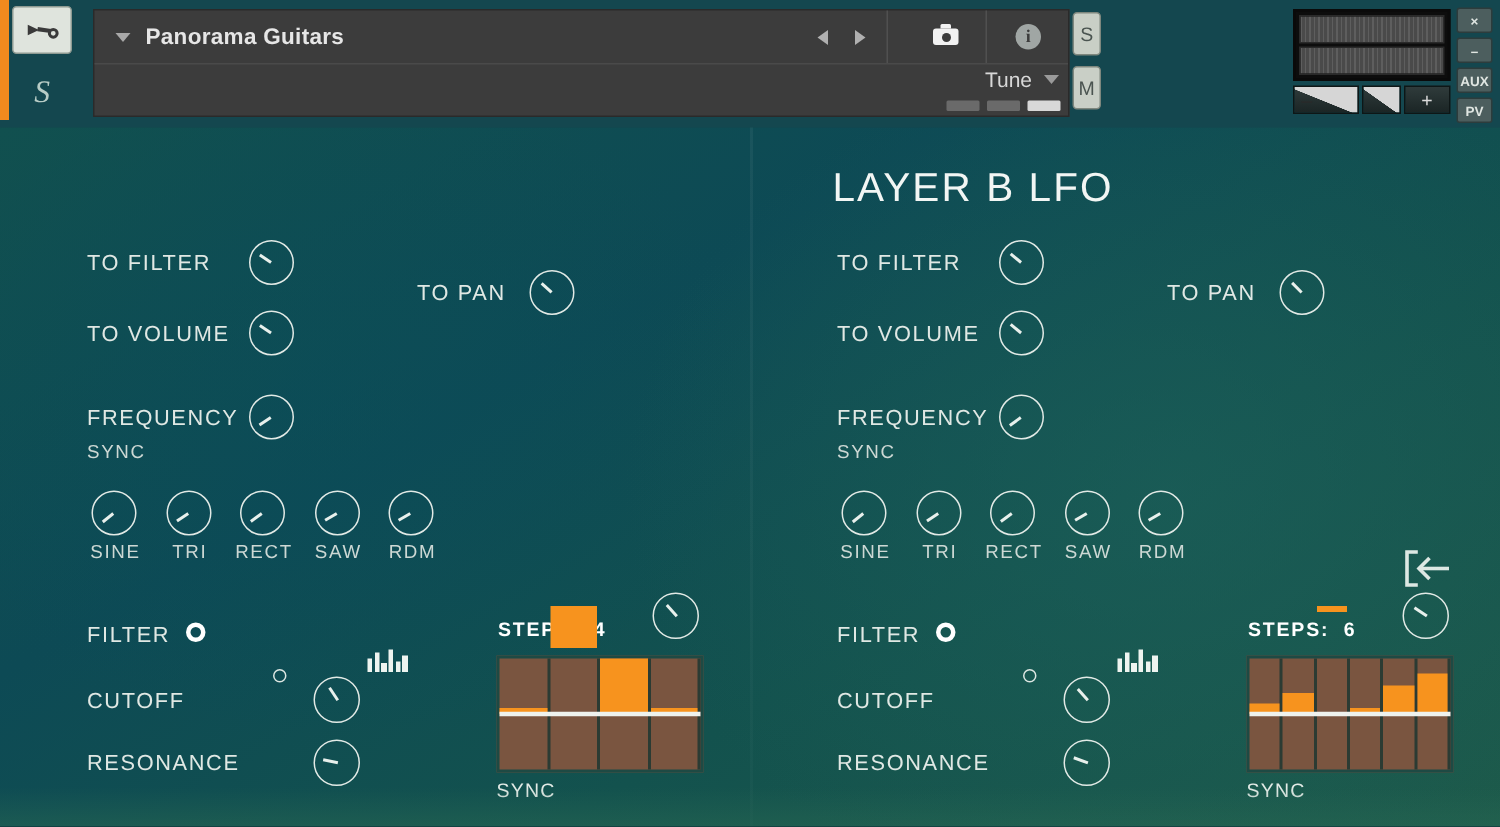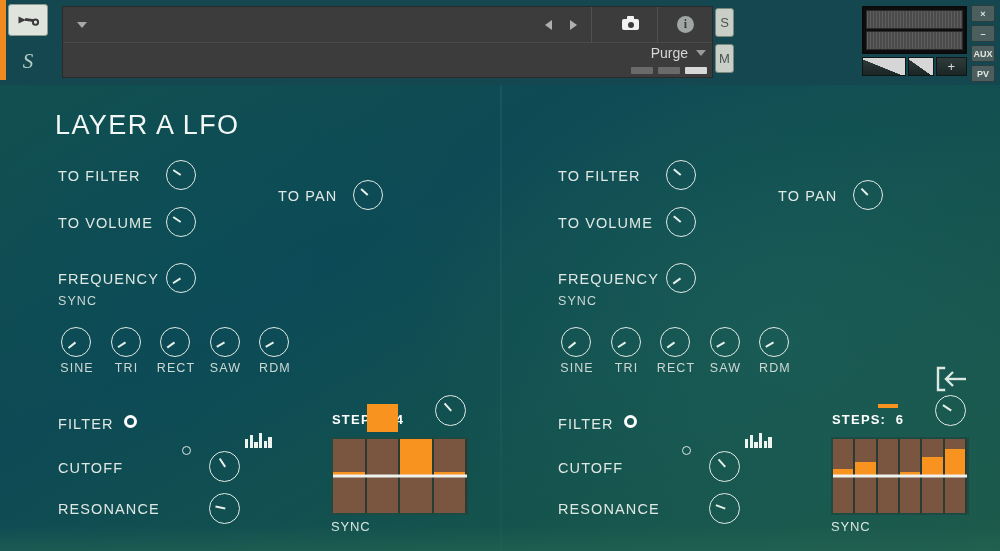--- a/index.html
+++ b/index.html
@@ -381,37 +381,38 @@
         </svg>
       </div>
       <div class="tool-btn2">
         <span class="sc-logo">S</span>
       </div>
     </div>
 
     <div class="inst-panel">
       <div class="inst-row">
         <span class="caret"></span>
+        <span class="inst-name">Panorama Guitars</span>
         <span class="nav-group" style="right:135px;">
           <span class="nav-arrow left"></span>
           <span class="nav-arrow right"></span>
         </span>
         <span class="hdr-divider" style="right:120px;"></span>
         <span style="position:absolute;right:73px;">
           <span class="icon-sq">
               <span class="cam-body"></span>
             </span>
         </span>
         <span class="hdr-divider" style="right:54px;"></span>
         <span style="position:absolute;right:18px;">
           <span class="info-circ">i</span>
         </span>
       </div>
       <div class="purge-wrap">
-        <span class="purge-label">Purge</span>
+        <span class="purge-label">Tune</span>
         <span class="purge-caret"></span>
       </div>
       <div class="purge-bars">
         <span class="pbar"></span>
         <span class="pbar"></span>
         <span class="pbar lit"></span>
       </div>
     </div>
 
     <div class="sm-col">
@@ -442,21 +443,20 @@
       <div class="rb">–</div>
       <div class="rb">AUX</div>
       <div class="rb">PV</div>
     </div>
   </div>
 
   <div class="body-area">
     <div class="panel-div"></div>
     <div id="layers-host">
         <div class="layer a">
-          <div class="layer-title">LAYER A LFO</div>
           <div class="ctl-label" style="left: 58px; top: 83px;">TO FILTER</div>
           <div style="position: absolute; left: 166px; top: 75px;">
             <div class="knob" style="width:30px;height:30px;">
             <span class="ptr" style="height:9.3px;margin-left:-0.85px;margin-top:-9.3px;
                      transform:rotate(-56deg);"></span>
           </div>
           </div>
           <div class="ctl-label" style="left: 58px; top: 130px;">TO VOLUME</div>
           <div style="position: absolute; left: 166px; top: 122px;">
             <div class="knob" style="width:30px;height:30px;">
@@ -557,20 +557,21 @@
               <span class="seq-bar" style="bottom:50%;height:50.00%;"></span>
             </span>
             <span class="seq-step">
               <span class="seq-bar" style="bottom:50%;height:5.00%;"></span>
             </span>
             <span class="seq-center"></span>
         </div>
           <div class="sync-lbl" style="left: 331px; top: 434px;">SYNC</div>
         </div>
         <div class="layer b">
+          <div class="layer-title">LAYER B LFO</div>
           <div class="ctl-label" style="left: 58px; top: 83px;">TO FILTER</div>
           <div style="position: absolute; left: 166px; top: 75px;">
             <div class="knob" style="width:30px;height:30px;">
             <span class="ptr" style="height:9.3px;margin-left:-0.85px;margin-top:-9.3px;
                      transform:rotate(-50.39999999999999deg);"></span>
           </div>
           </div>
           <div class="ctl-label" style="left: 58px; top: 130px;">TO VOLUME</div>
           <div style="position: absolute; left: 166px; top: 122px;">
             <div class="knob" style="width:30px;height:30px;">

